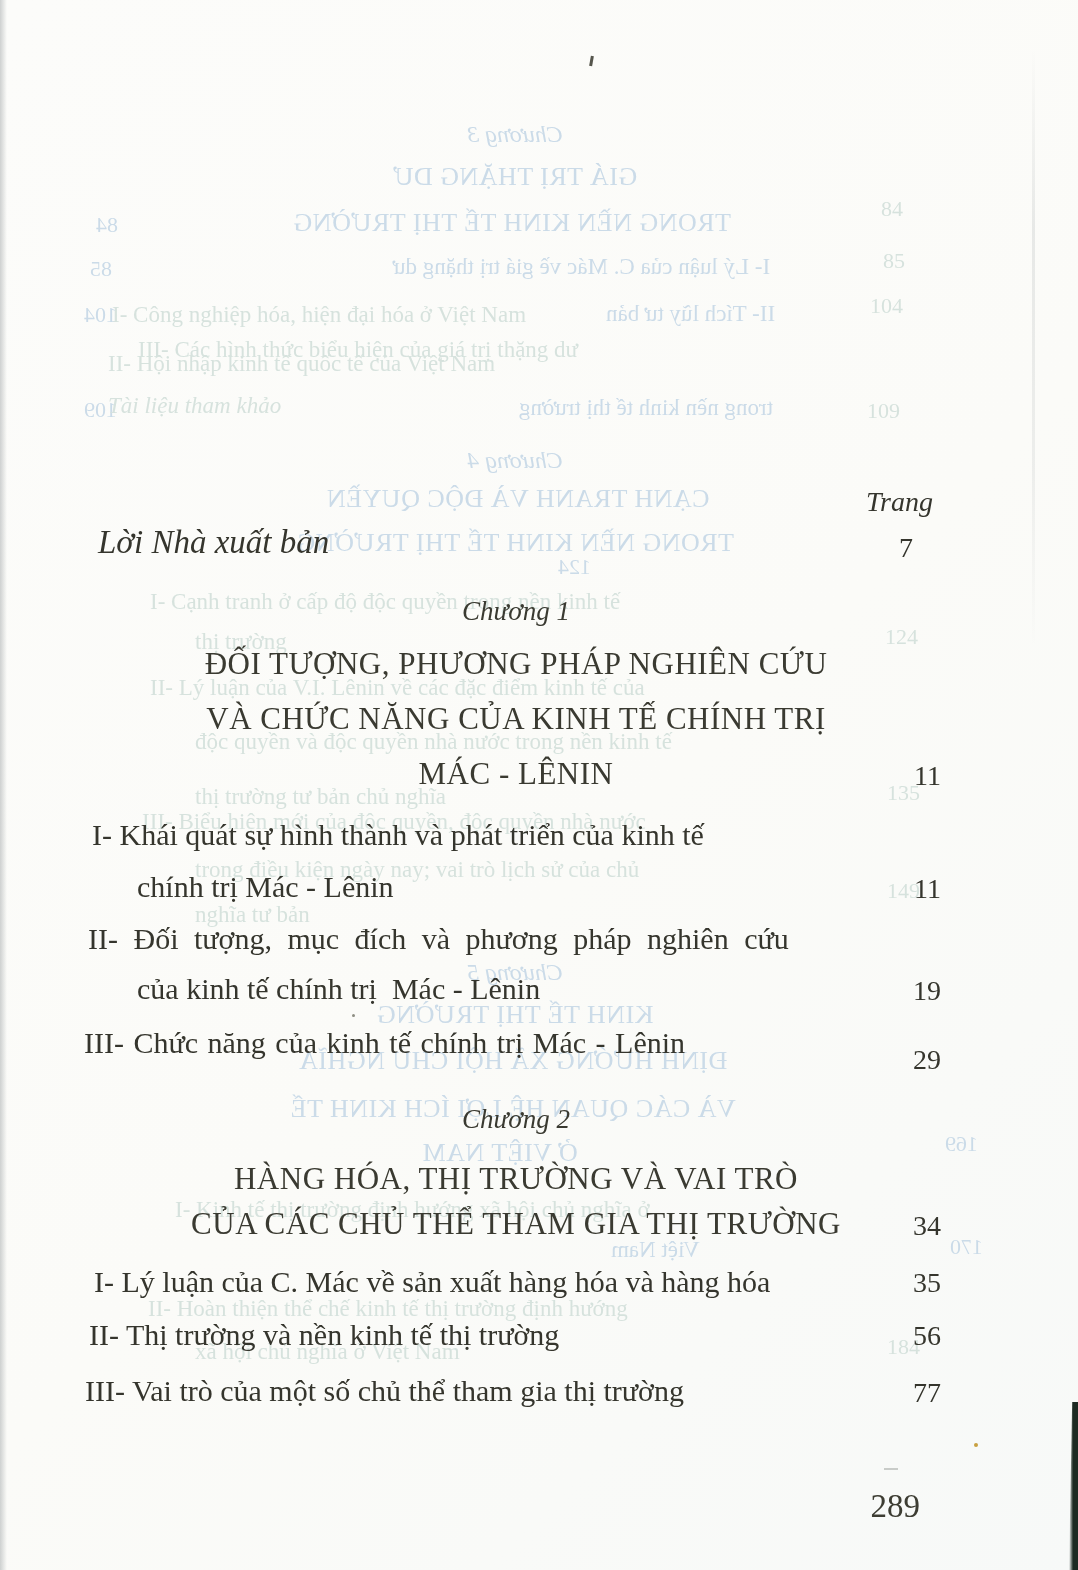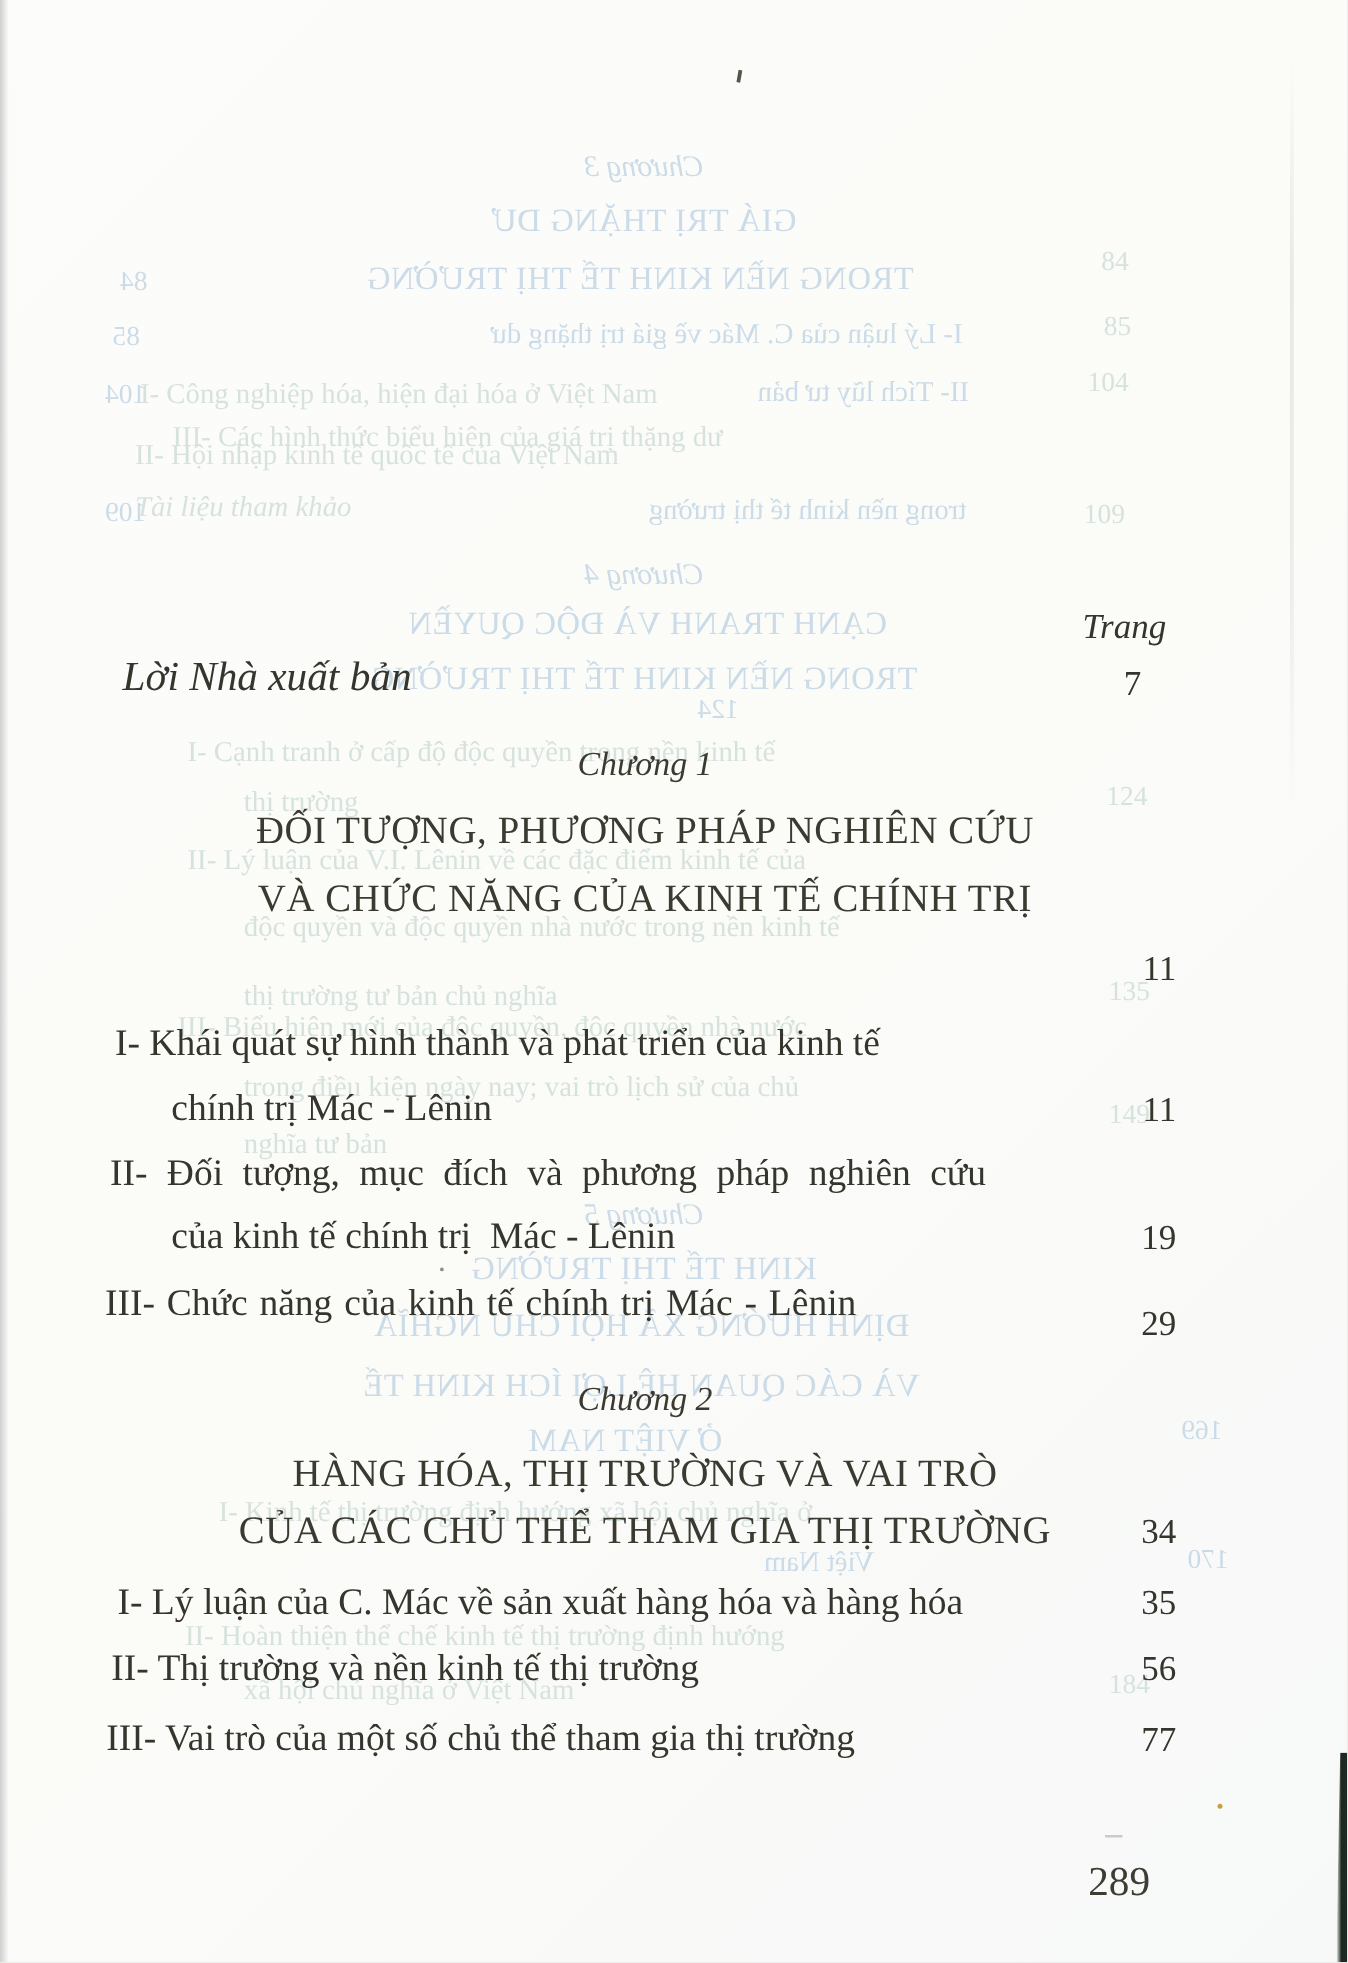--- a/index.html
+++ b/index.html
@@ -95,20 +95,21 @@
 
 
   <div id="col-header">Trang</div>
 
   <div class="ln" style="top:524px;left:98px;font-style:italic;font-size:33px">Lời Nhà xuất bản</div>
   <div class="num" style="top:532px;right:165px">7</div>
 
   <div class="ctrbox chap-label" style="top:596px">Chương 1</div>
   <div class="ctrbox caps-title" style="top:646px">ĐỐI TƯỢNG, PHƯƠNG PHÁP NGHIÊN CỨU</div>
   <div class="ctrbox caps-title" style="top:701px">VÀ CHỨC NĂNG CỦA KINH TẾ CHÍNH TRỊ</div>
+  <div class="ctrbox caps-title" style="top:756px">MÁC - LÊNIN</div>
   <div class="num" style="top:760px;right:137px">11</div>
 
   <div class="ln item" style="top:870px;left:137px">chính trị Mác - Lênin</div>
   <div class="ln item" style="top:818px;left:92px">I- Khái quát sự hình thành và phát triển của kinh tế</div>
   <div class="num" style="top:873px;right:137px">11</div>
 
   <div class="ln item ws8" style="top:922px;left:88px">II- Đối tượng, mục đích và phương pháp nghiên cứu</div>
   <div class="ln item" style="top:972px;left:137px">của kinh tế chính trị  Mác - Lênin</div>
   <div class="num" style="top:975px;right:137px">19</div>
 

